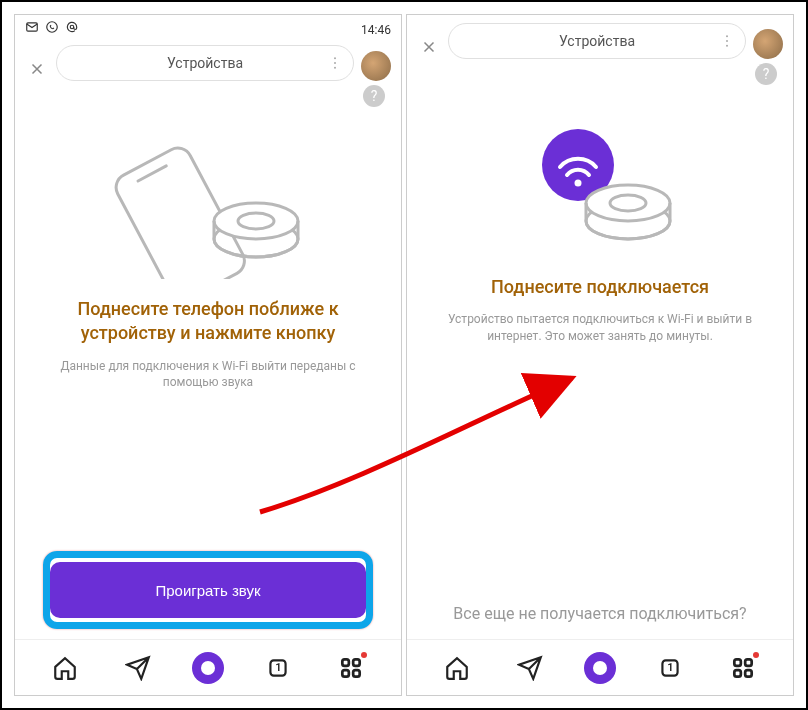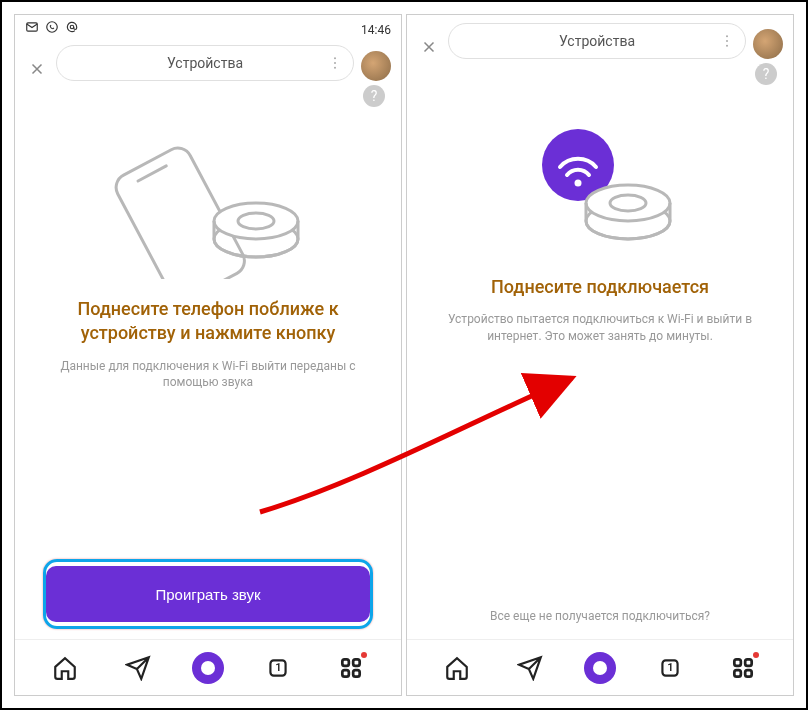--- a/index.html
+++ b/index.html
@@ -125,28 +125,28 @@
     background: #6b2fd6;
     color: #fff;
     height: 56px;
     border-radius: 10px;
     border: none;
     font-size: 15px;
     font-weight: 500;
     cursor: pointer;
   }
   .play-btn-wrap {
-    border: 3px solid #0ea5e9;
+    border: 7px solid #0ea5e9;
     border-radius: 14px;
     padding: 4px;
     width: 100%;
     box-shadow: 0 0 2px rgba(229,57,53,0.6);
   }
   .hint-link {
-    font-size: 12px;
+    font-size: 16px;
     color: #999;
     text-align: center;
     margin-bottom: 6px;
     cursor: pointer;
   }
   .bottom-nav {
     height: 56px;
     display: flex;
     align-items: center;
     justify-content: space-around;

